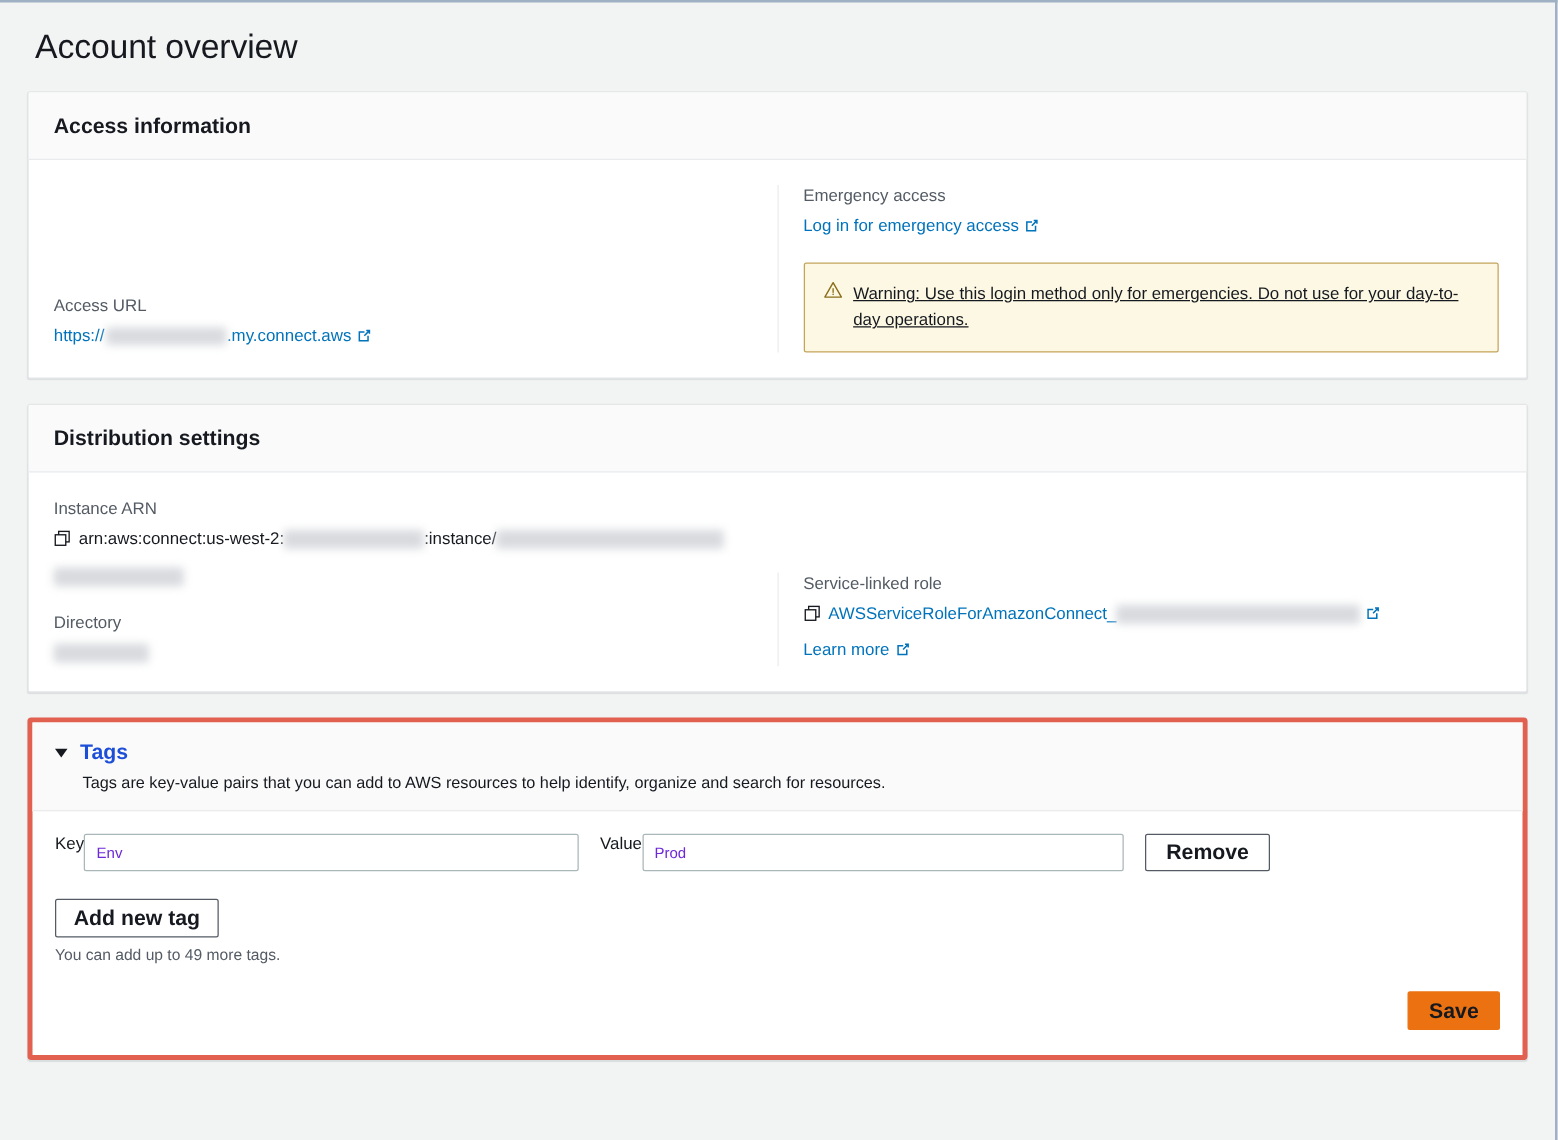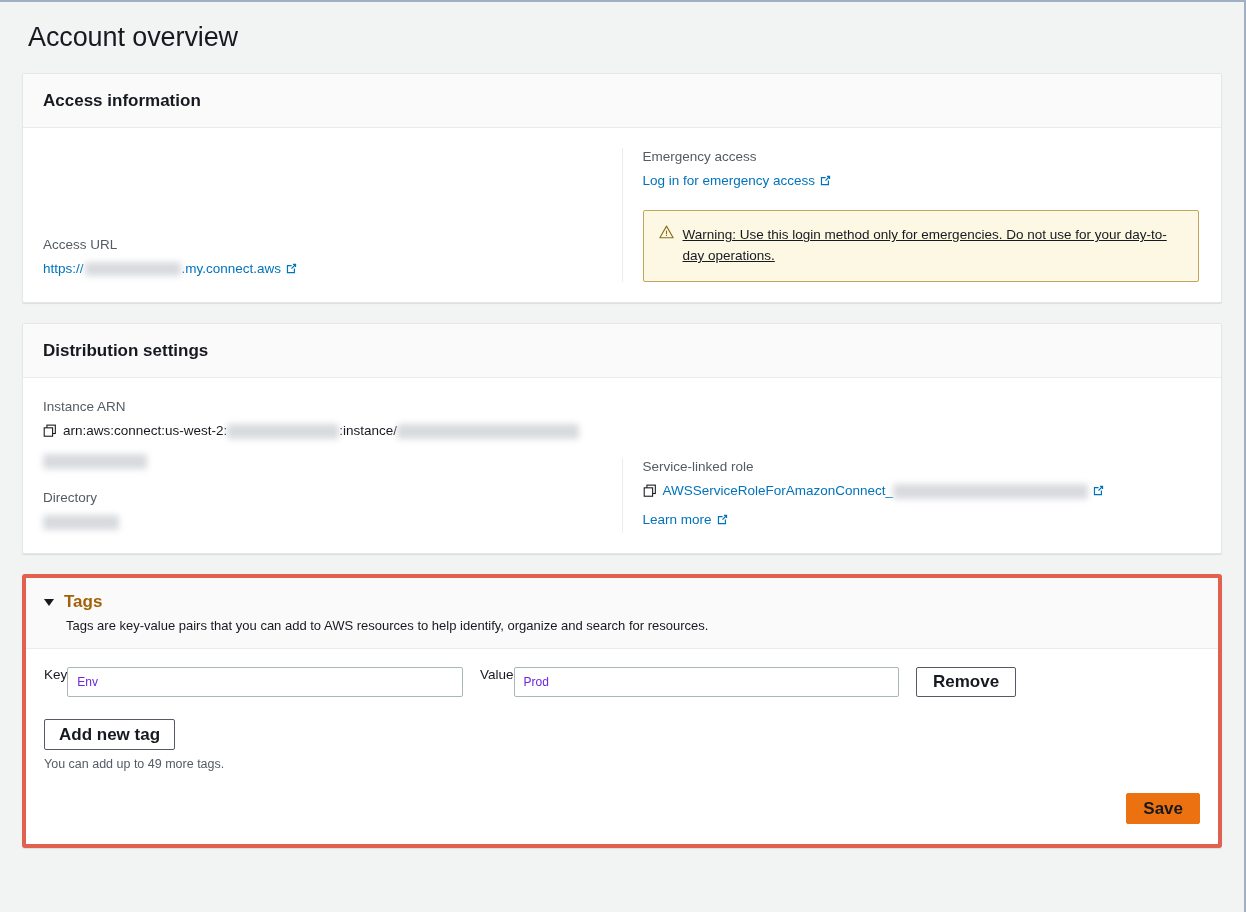--- a/index.html
+++ b/index.html
@@ -125,21 +125,21 @@
   }
   .tags-title-row { display: flex; align-items: center; }
   .caret {
     width: 0; height: 0;
     border-left: 5.5px solid transparent;
     border-right: 5.5px solid transparent;
     border-top: 7px solid #16191f;
     margin-right: 10px;
     cursor: pointer;
   }
-  .tags-title { font-size: 17px; font-weight: 700; color: #a16207; }
+  .tags-title { font-size: 17px; font-weight: 700; color: #1d4ed8; }
   .tags-desc {
     font-size: 13px;
     color: #16191f;
     margin: 5px 0 0 22px;
     line-height: 1.4;
   }
   .tags-body { padding: 18px 18px 0 18px; }
 
   .tag-row { display: flex; align-items: flex-end; gap: 17px; }
   .tag-field { display: flex; flex-direction: row; }

